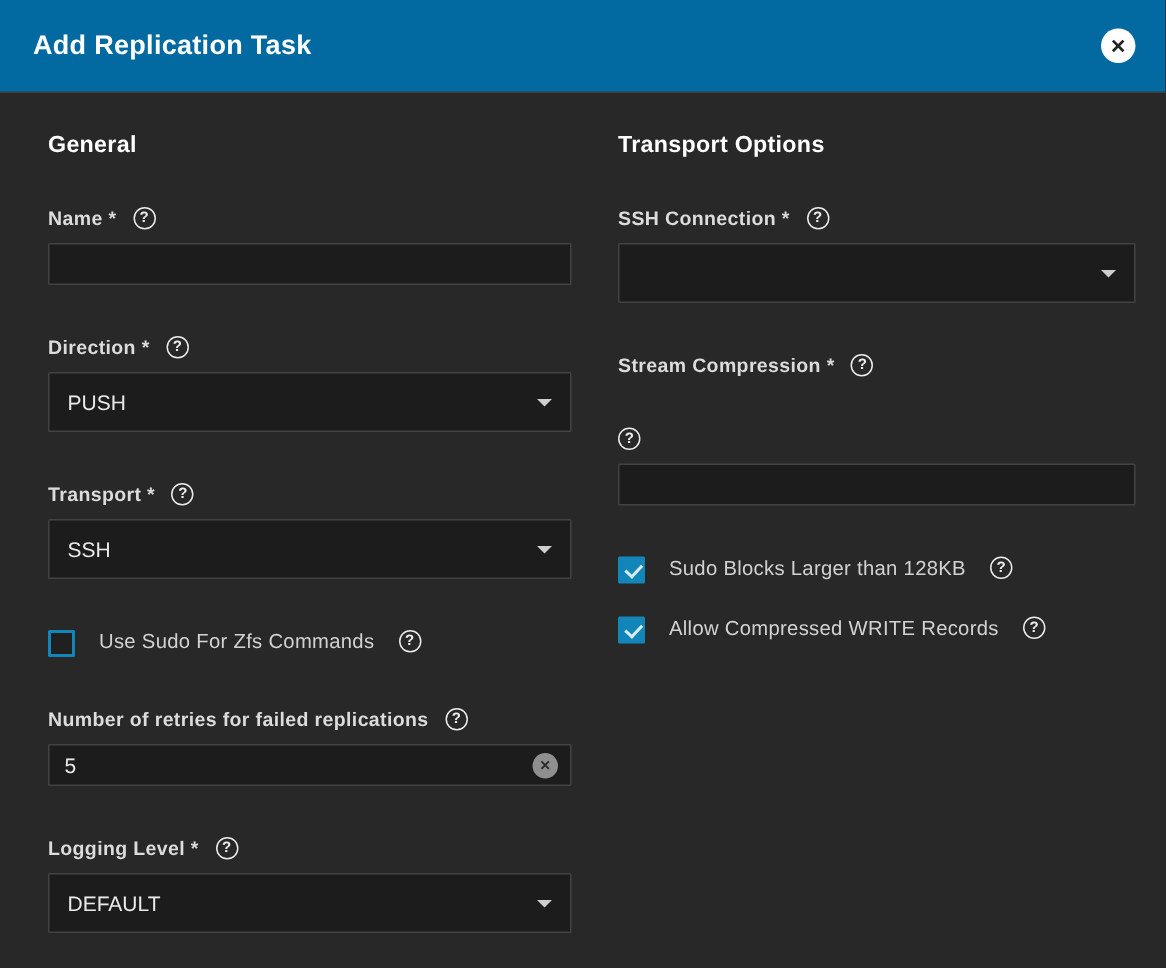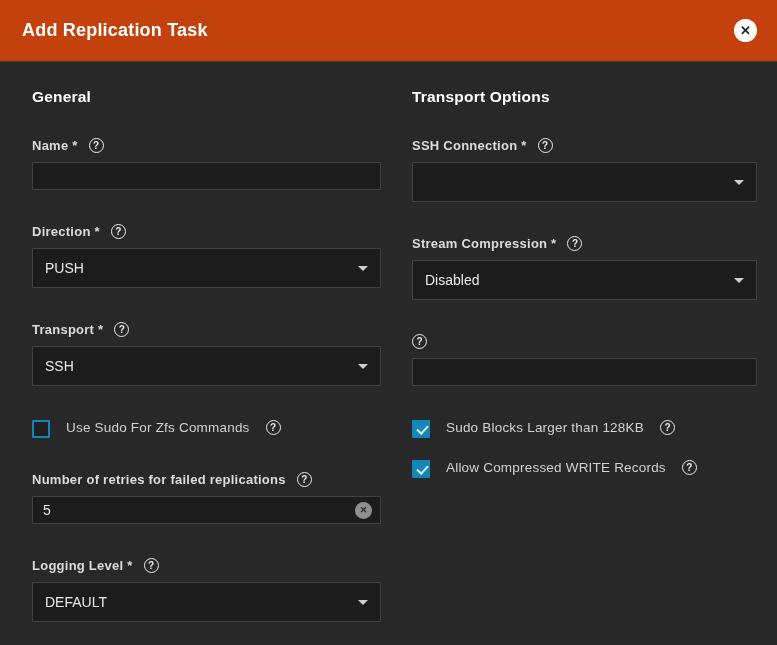--- a/index.html
+++ b/index.html
@@ -8,21 +8,21 @@
     width: 777px; height: 645px; overflow: hidden;
     background: #282828;
     font-family: "Liberation Sans", sans-serif;
     -webkit-font-smoothing: antialiased;
   }
   .dialog { width: 777px; height: 645px; background: #282828; display: flex; flex-direction: column; }
 
   
   .dialog-header {
     height: 62px; flex: 0 0 62px;
-    background: #c2410c;
+    background: #0369a1;
     border-bottom: 1px solid #3d3d3d;
     display: flex; align-items: center;
     padding: 0 20px 0 22px;
   }
   .dialog-title {
     flex: 1;
     color: #ffffff; font-size: 18px; font-weight: 700; letter-spacing: 0.2px;
   }
   .close-button {
     width: 23px; height: 23px; border-radius: 50%;
@@ -221,24 +221,20 @@
         </div>
       </div>
 
       <div class="field">
         <div class="label-row">
           <span class="field-label">Stream Compression *</span>
           <span class="help-icon">
               <span>?</span>
             </span>
         </div>
-        <div class="select">
-          <span class="select-value">Disabled</span>
-          <span class="dropdown-arrow-icon"></span>
-        </div>
       </div>
 
       <div class="field">
         <div class="label-row">
           <span class="help-icon">
               <span>?</span>
             </span>
         </div>
         <input class="text-input" type="text" value="" style="">
       </div>

